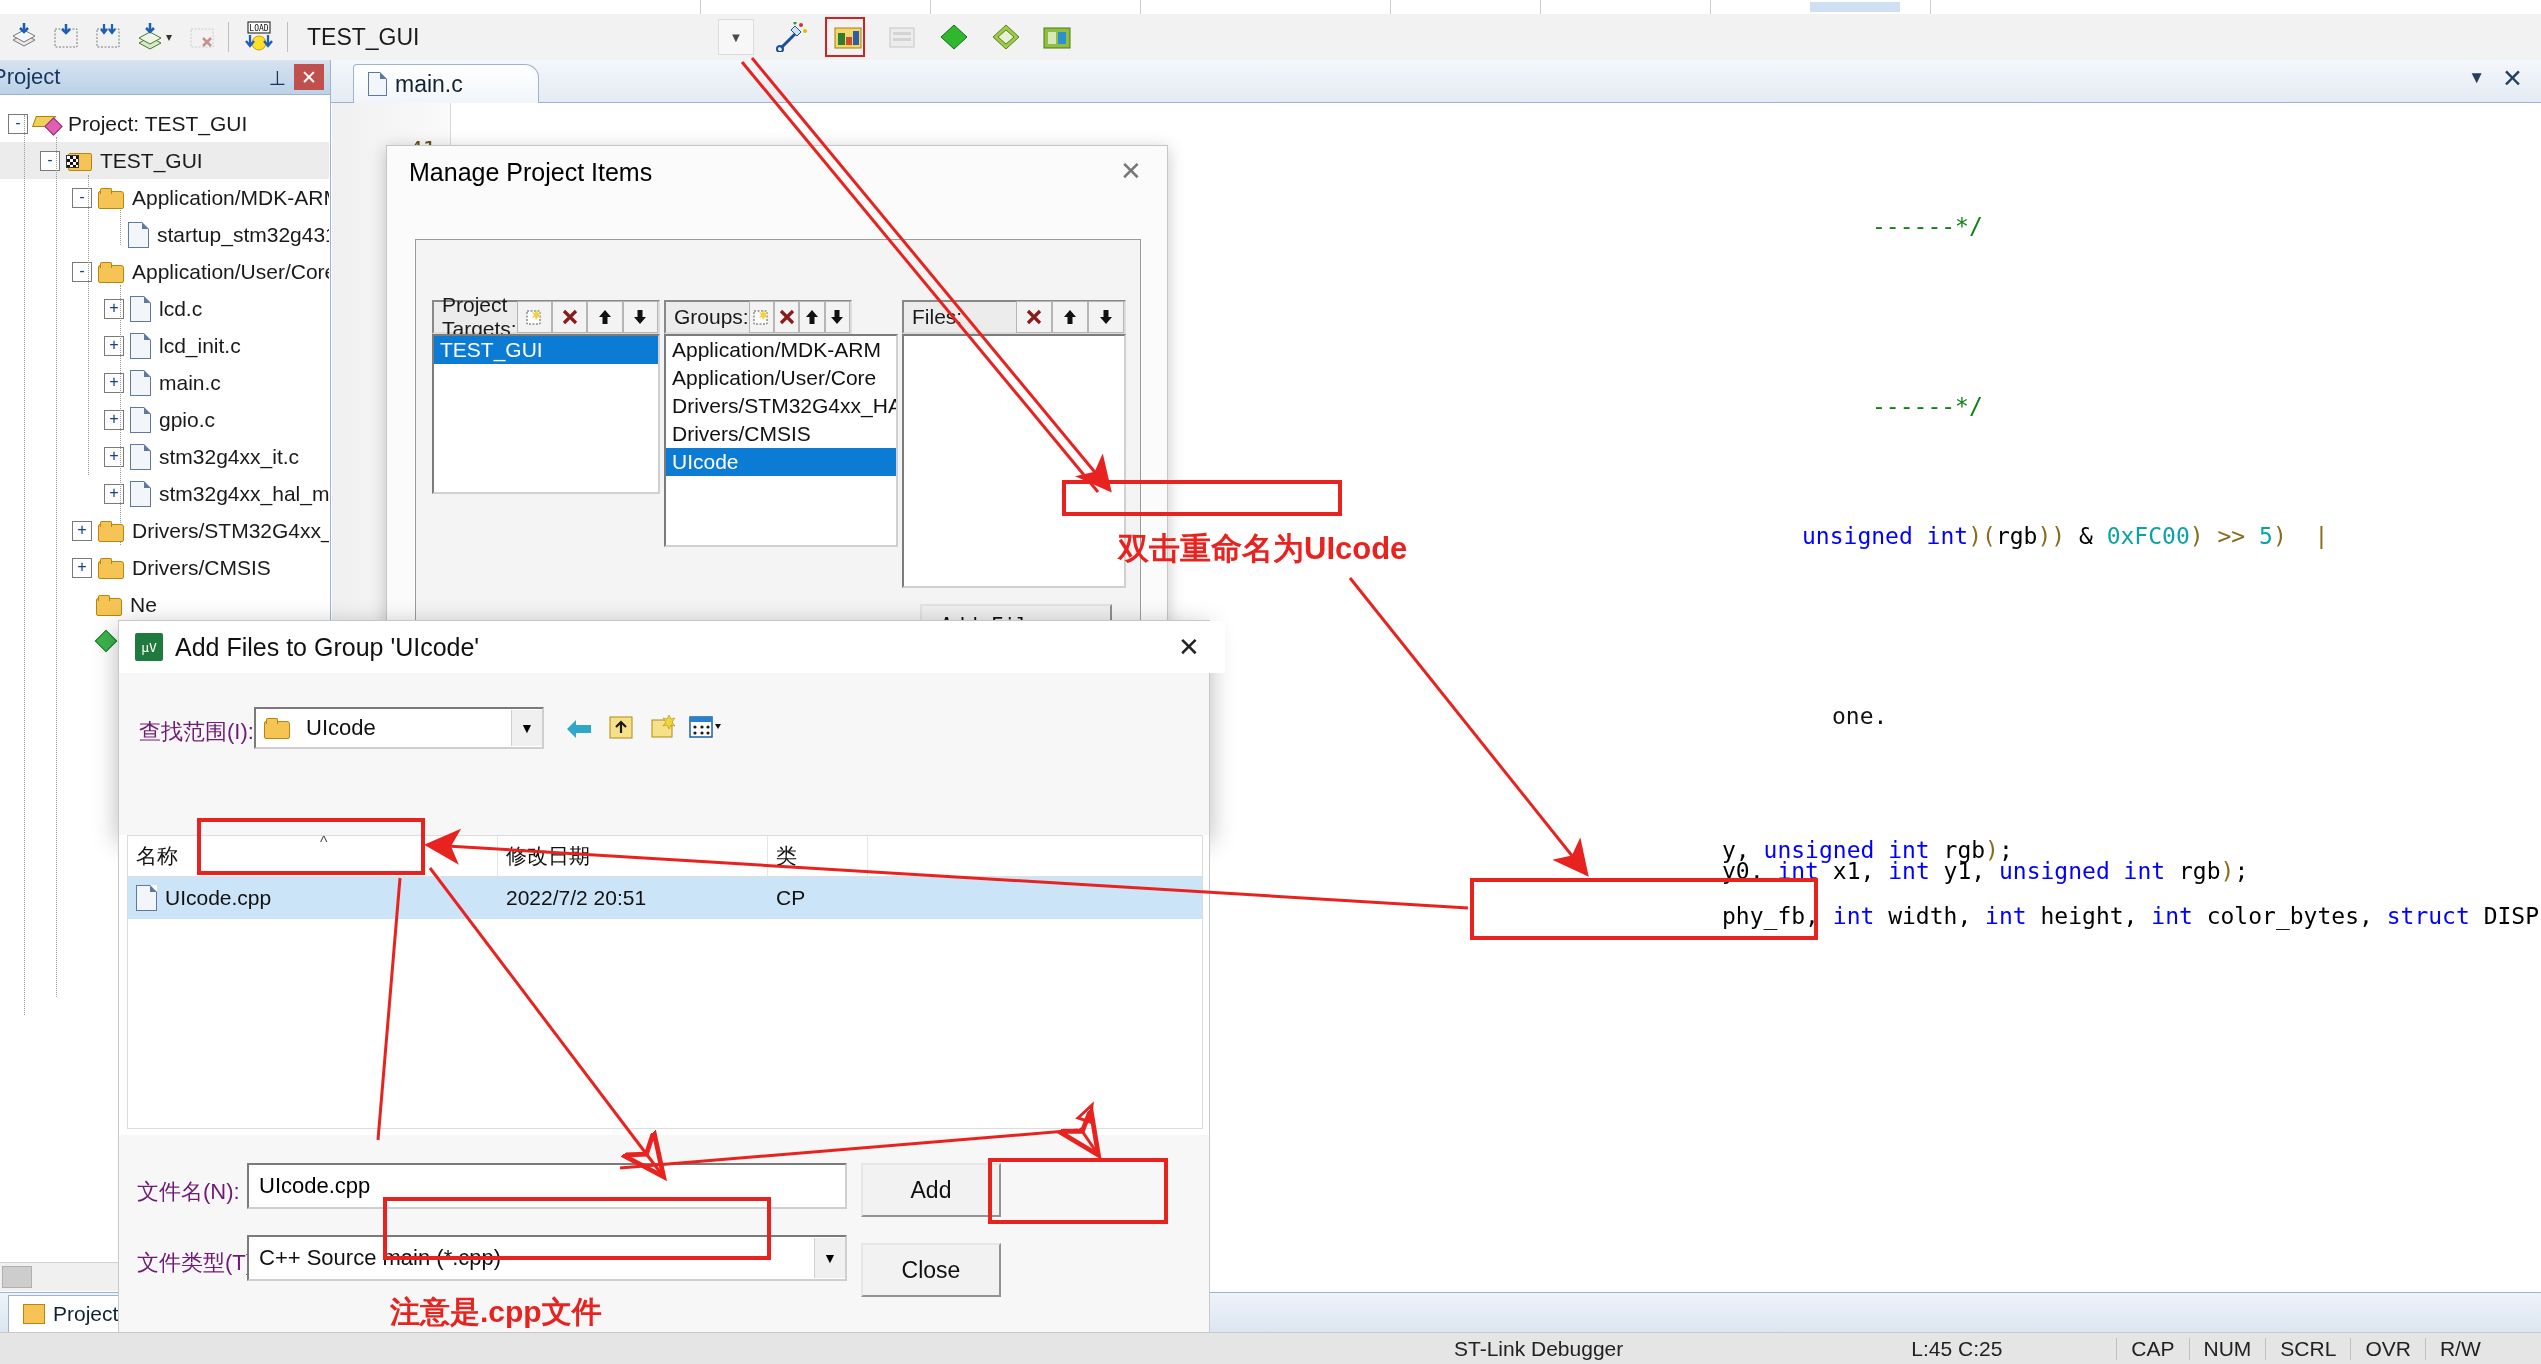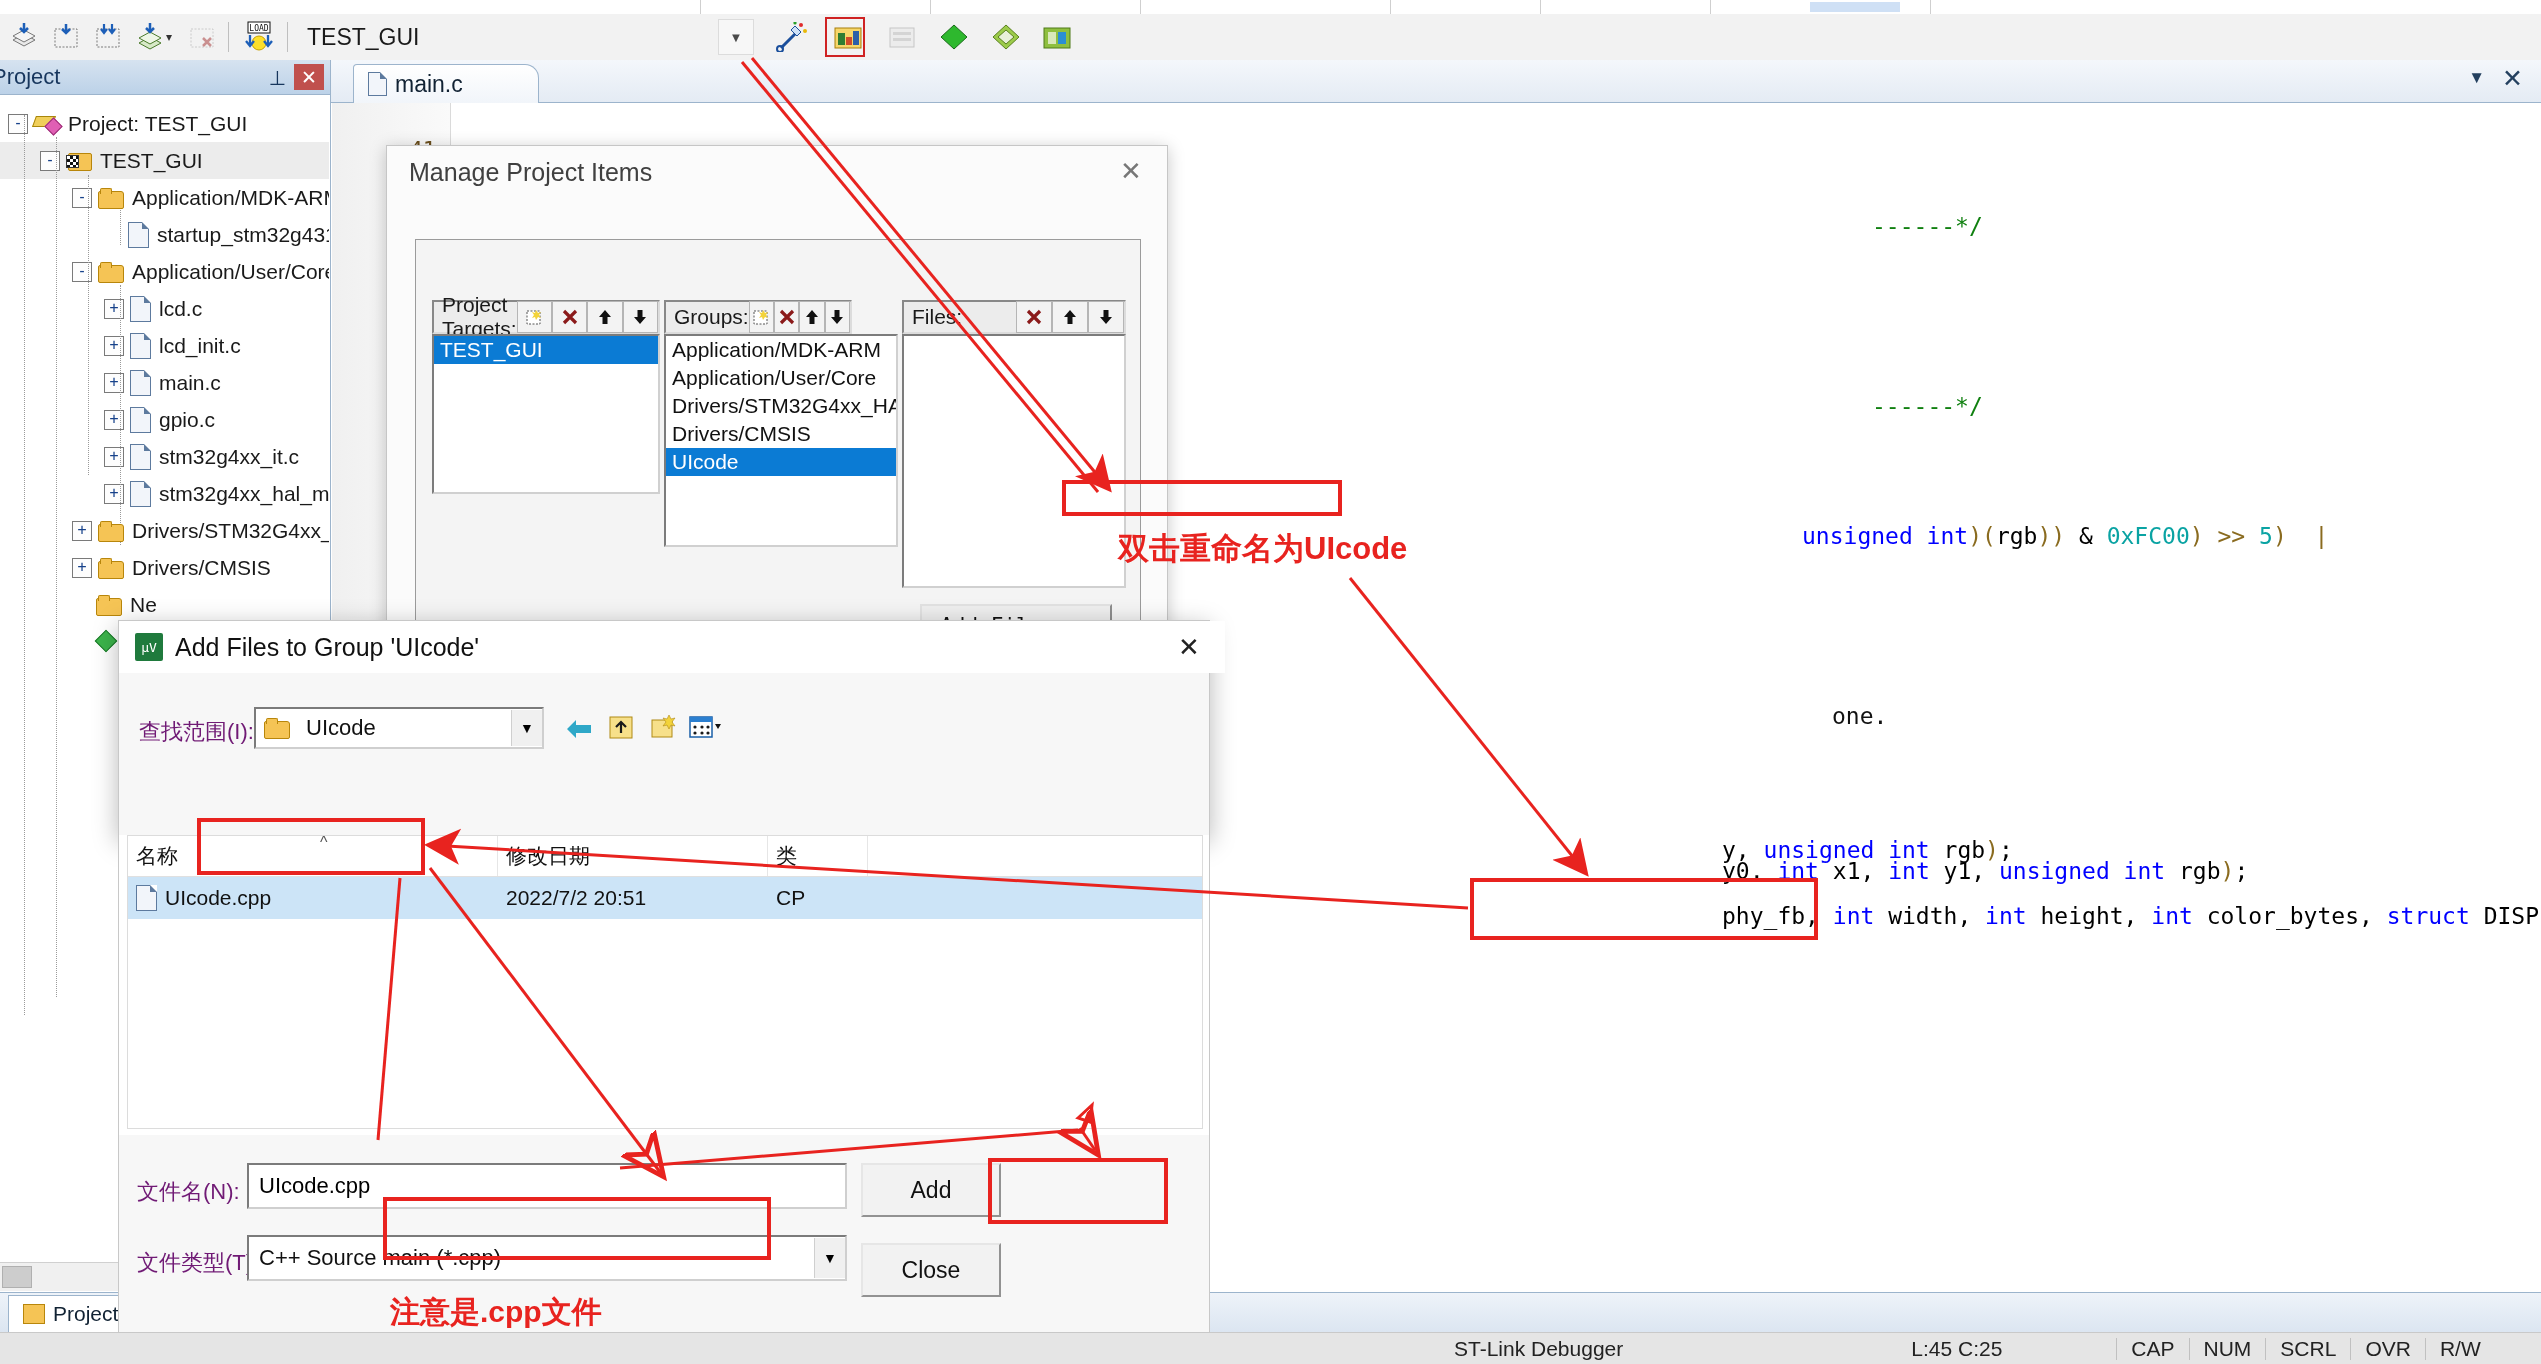--- a/index.html
+++ b/index.html
@@ -88,21 +88,21 @@
   .ln{position:absolute;left:0;width:104px;text-align:right;color:#6b4f1d;font-size:22px;}
   .cm{color:#108010;}
   .kw{color:#0000ff;}
   .num{color:#0aa3a3;}
   .op{color:#8a6b1f;}
   .pl{color:#111;}
 
   
   #mpi{left:386px;top:145px;width:780px;height:527px;background:#fbfbfb;
        border:1px solid #c6c6c6;box-shadow:0 3px 16px rgba(0,0,0,.22);}
-  #mpi-title{height:52px;display:flex;align-items:center;padding-left:22px;font-size:25px;color:#404040;}
+  #mpi-title{height:52px;display:flex;align-items:center;padding-left:22px;font-size:25px;color:#000000;}
   #mpi-close{position:absolute;right:16px;top:8px;width:40px;height:34px;display:flex;align-items:center;
              justify-content:center;font-size:26px;color:#777;}
   #mpi-tabs{position:absolute;left:28px;top:62px;width:724px;height:32px;display:flex;align-items:flex-end;
             font-family:"DejaVu Sans Mono","Liberation Mono",monospace;font-size:19px;}
   .mtab{height:30px;padding:0 10px;display:flex;align-items:center;background:#f0f0f0;
         border:1px solid #9b9b9b;border-bottom:none;margin-right:2px;color:#111;}
   .mtab.active{background:#fbfbfb;height:32px;border-bottom:1px solid #fbfbfb;}
   #mpi-body{position:absolute;left:28px;top:93px;width:724px;height:400px;background:#f4f4f4;
             border:1px solid #9b9b9b;}
   .col-hdr{position:absolute;height:34px;background:#ececec;border:2px inset #dcdcdc;

